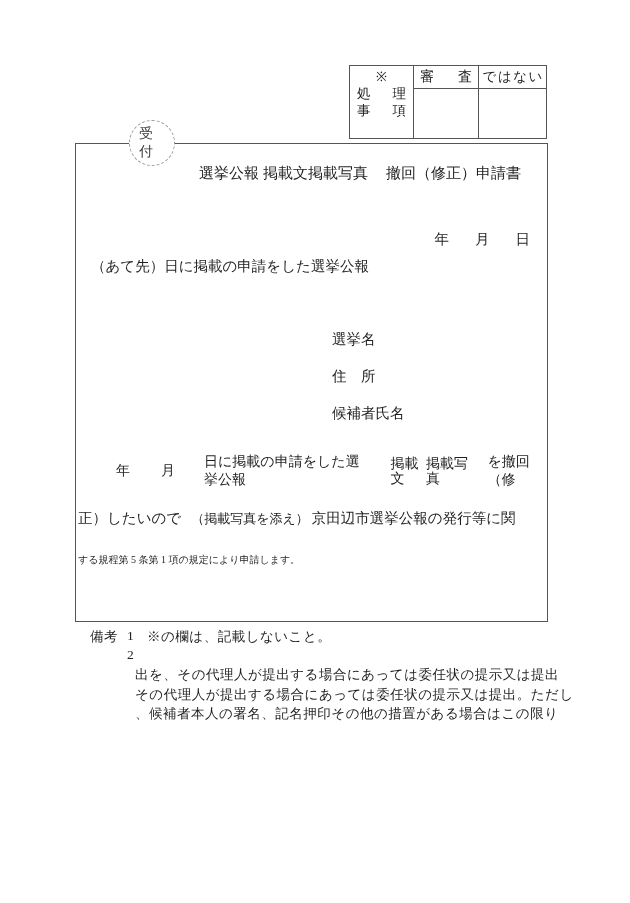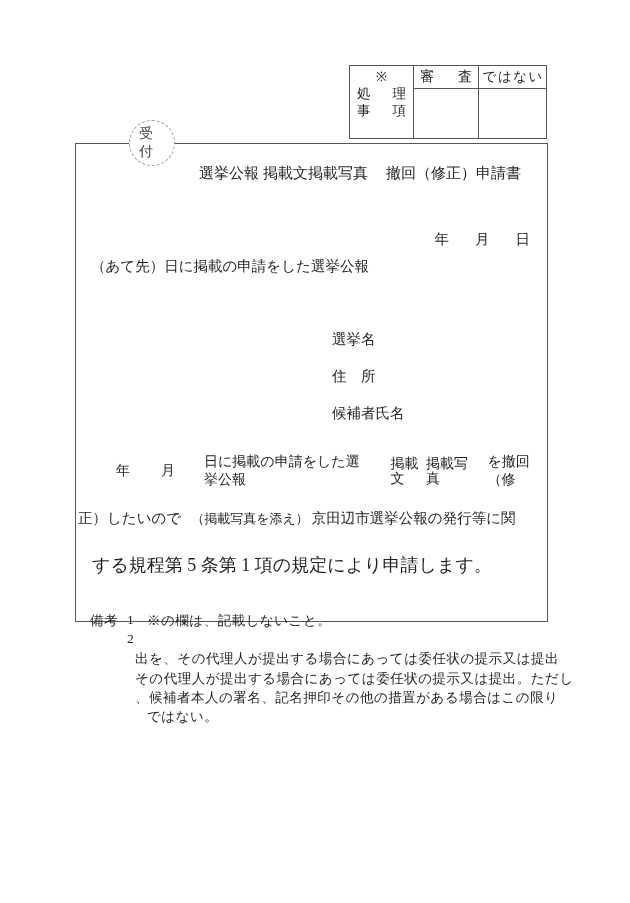--- a/index.html
+++ b/index.html
@@ -58,24 +58,24 @@
   .body-line { position:absolute; display:flex; align-items:center; font-size:14px; }
   .body-line .stack { line-height:15.5px; }
   .bl1 { left:40px; top:309px; }
   .bl1 .w-year { margin-right:31px; }
   .bl1 .w-month { margin-right:29px; }
   .bl1 .t1 { margin-right:19px; }
   .bl1 .stack { margin-right:14px; font-size:14px; }
   .bl2 { left:2px; top:365px; font-size:14.5px; }
   .bl2 .t1 { margin-right:10px; }
   .bl2 .stack { margin-right:3px; font-size:13px; line-height:15.5px; }
-  .bl3 { position:absolute; left:16px; top:409px; font-size:18px; }
+  .bl3 { position:absolute; left:2px; top:409px; font-size:10px; }
 
   
-  .remarks { position:absolute; left:75px; top:612px; width:500px; }
+  .remarks { position:absolute; left:75px; top:628px; width:500px; }
   .r-line { position:relative; height:19.2px; font-size:13.5px; letter-spacing:0.5px; }
   .r-pos { position:absolute; top:0; white-space:nowrap; }
   .p-label { left:15px; }
   .p-num { left:52px; }
   .p-ta { left:72px; }
   .p-tb { left:60px; }
 </style>
 </head>
 <body>
 
@@ -170,18 +170,15 @@
     </div>
     <div class="r-line">
       <span class="r-pos p-tb">出を、その代理人が提出する場合にあっては委任状の提示又は提出</span>
     </div>
     <div class="r-line">
       <span class="r-pos p-tb">その代理人が提出する場合にあっては委任状の提示又は提出。ただし</span>
     </div>
     <div class="r-line">
       <span class="r-pos p-tb">、候補者本人の署名、記名押印その他の措置がある場合はこの限り</span>
     </div>
-    <div class="r-line">
-      <span class="r-pos p-ta">ではない。</span>
-    </div>
   </div>
 
 </div>
 
 </body></html>

